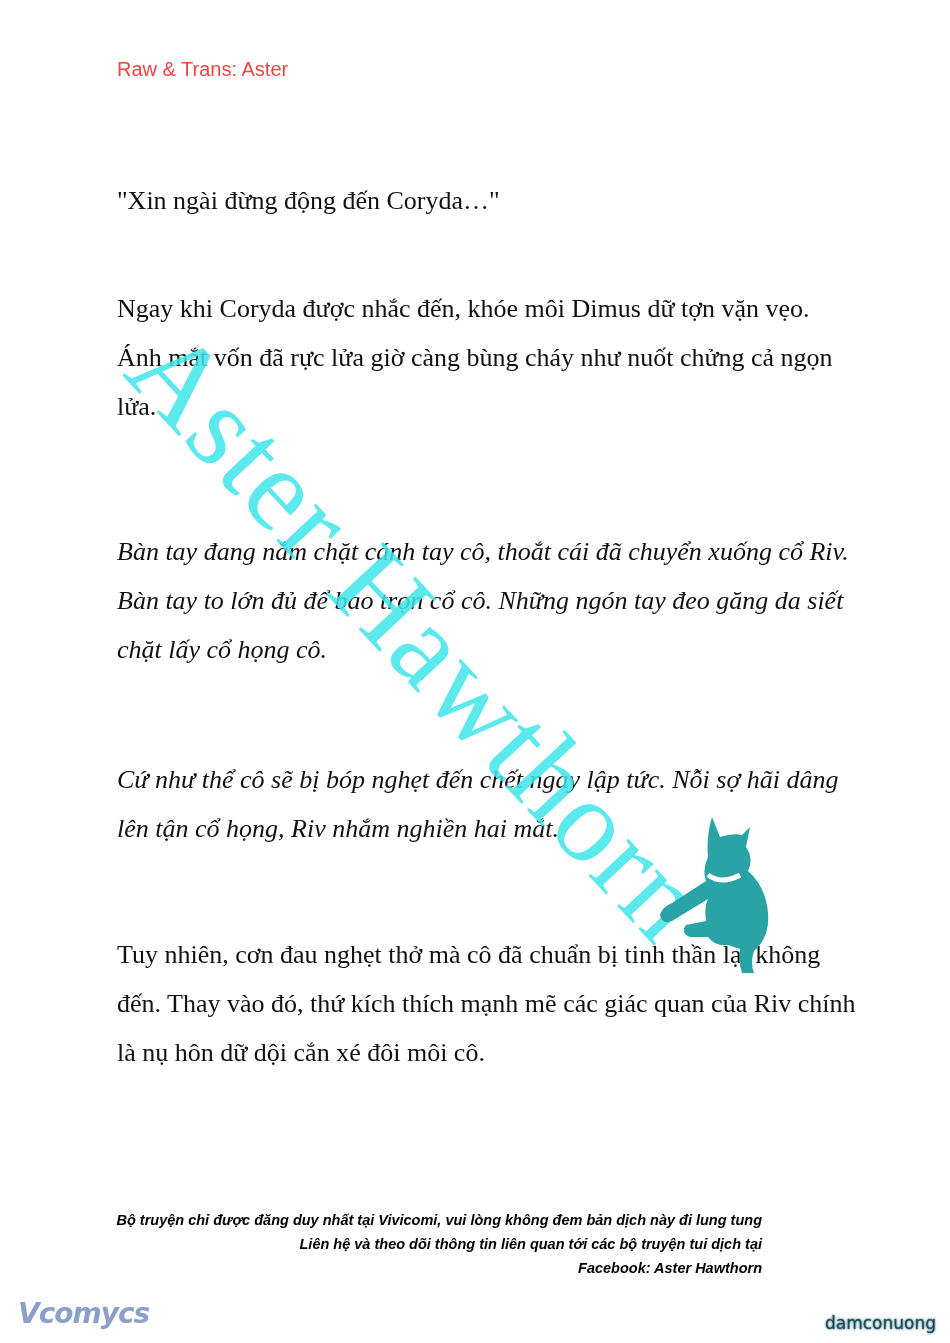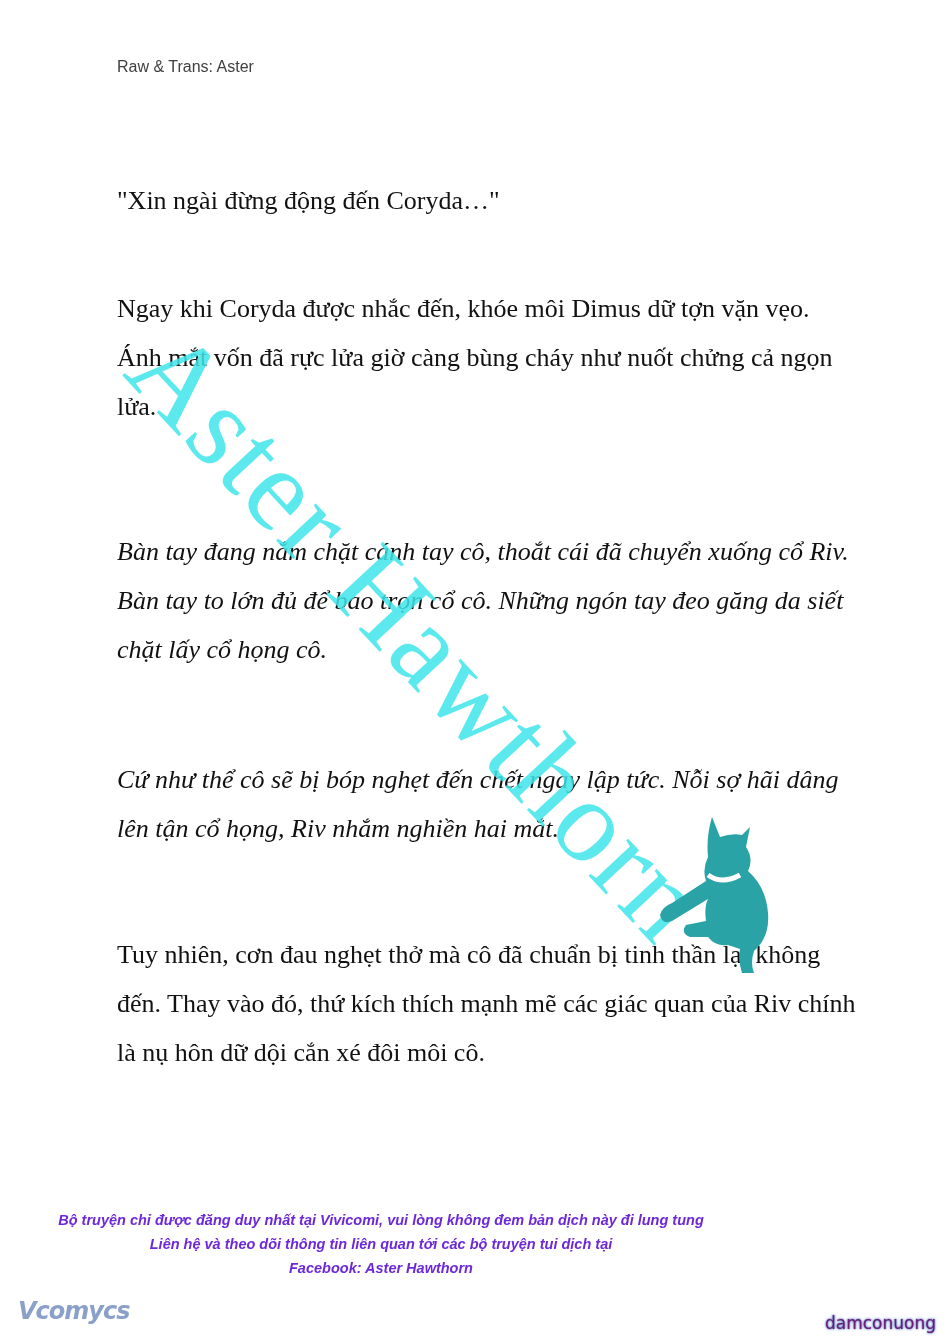--- a/index.html
+++ b/index.html
@@ -1,19 +1,19 @@
 <!DOCTYPE html>
 <html><head>
 <meta charset="utf-8">
 <style>
   html, body { margin: 0; padding: 0; background: #ffffff; }
   body { width: 950px; height: 1343px; position: relative; overflow: hidden; }
   .header {
     position: absolute; left: 117px; top: 58px;
-    font-family: "Liberation Sans", sans-serif; font-size: 16px; color: #404040;
+    font-family: "Liberation Sans", sans-serif; font-size: 20px; color: #ef4444;
   }
   .body-text {
     position: absolute; left: 117px; width: 740px;
     font-family: "Liberation Serif", serif; font-size: 26px; color: #111;
     line-height: 49px; margin: 0;
   }
   .p0 { top: 176px; }
   .p1 { top: 284px; }
   .p2 { top: 527px; font-style: italic; }
   .p3 { top: 755px; font-style: italic; }
@@ -23,30 +23,30 @@
     font-family: "Liberation Serif", serif; font-size: 118px;
     color: #3fe6ea; opacity: 0.85; white-space: nowrap;
     transform-origin: left center; transform: rotate(47deg);
     pointer-events: none; letter-spacing: 2px;
     left: 150px; top: 280px;
   }
   .cat { position: absolute; left: 650px; top: 815px; width: 130px; height: 160px; }
   .footer {
     position: absolute; left: 0; width: 762px; top: 1208px;
     font-family: "Liberation Sans", sans-serif; font-style: italic; font-weight: bold;
-    font-size: 14.5px; color: #6d28d9; text-align: center; line-height: 24px;
+    font-size: 14.5px; color: #000000; text-align: right; line-height: 24px;
   }
   .logo-left {
     position: absolute; left: 18px; top: 1297px;
     font-family: "DejaVu Sans", sans-serif; font-style: italic; font-weight: bold;
-    font-size: 24px; color: #8aa0c8; letter-spacing: -1px;
+    font-size: 28px; color: #8aa0c8; letter-spacing: -1px;
   }
   .logo-right {
     position: absolute; right: 14px; top: 1313px;
-    font-family: "DejaVu Sans", sans-serif; font-size: 17px; color: #701a75;
+    font-family: "DejaVu Sans", sans-serif; font-size: 17px; color: #14532d;
     text-shadow: 0 0 3px #6a86c4, 0 0 2px #6a86c4, 0 0 1px #6a86c4;
   }
 </style>
 </head>
 <body>
 
 <div class="header">Raw &amp; Trans: Aster</div>
 
 <p class="body-text p0">"Xin ngài đừng động đến Coryda…"</p>
 <p class="body-text p1">Ngay khi Coryda được nhắc đến, khóe môi Dimus dữ tợn vặn vẹo. Ánh mắt vốn đã rực lửa giờ càng bùng cháy như nuốt chửng cả ngọn lửa.</p>

